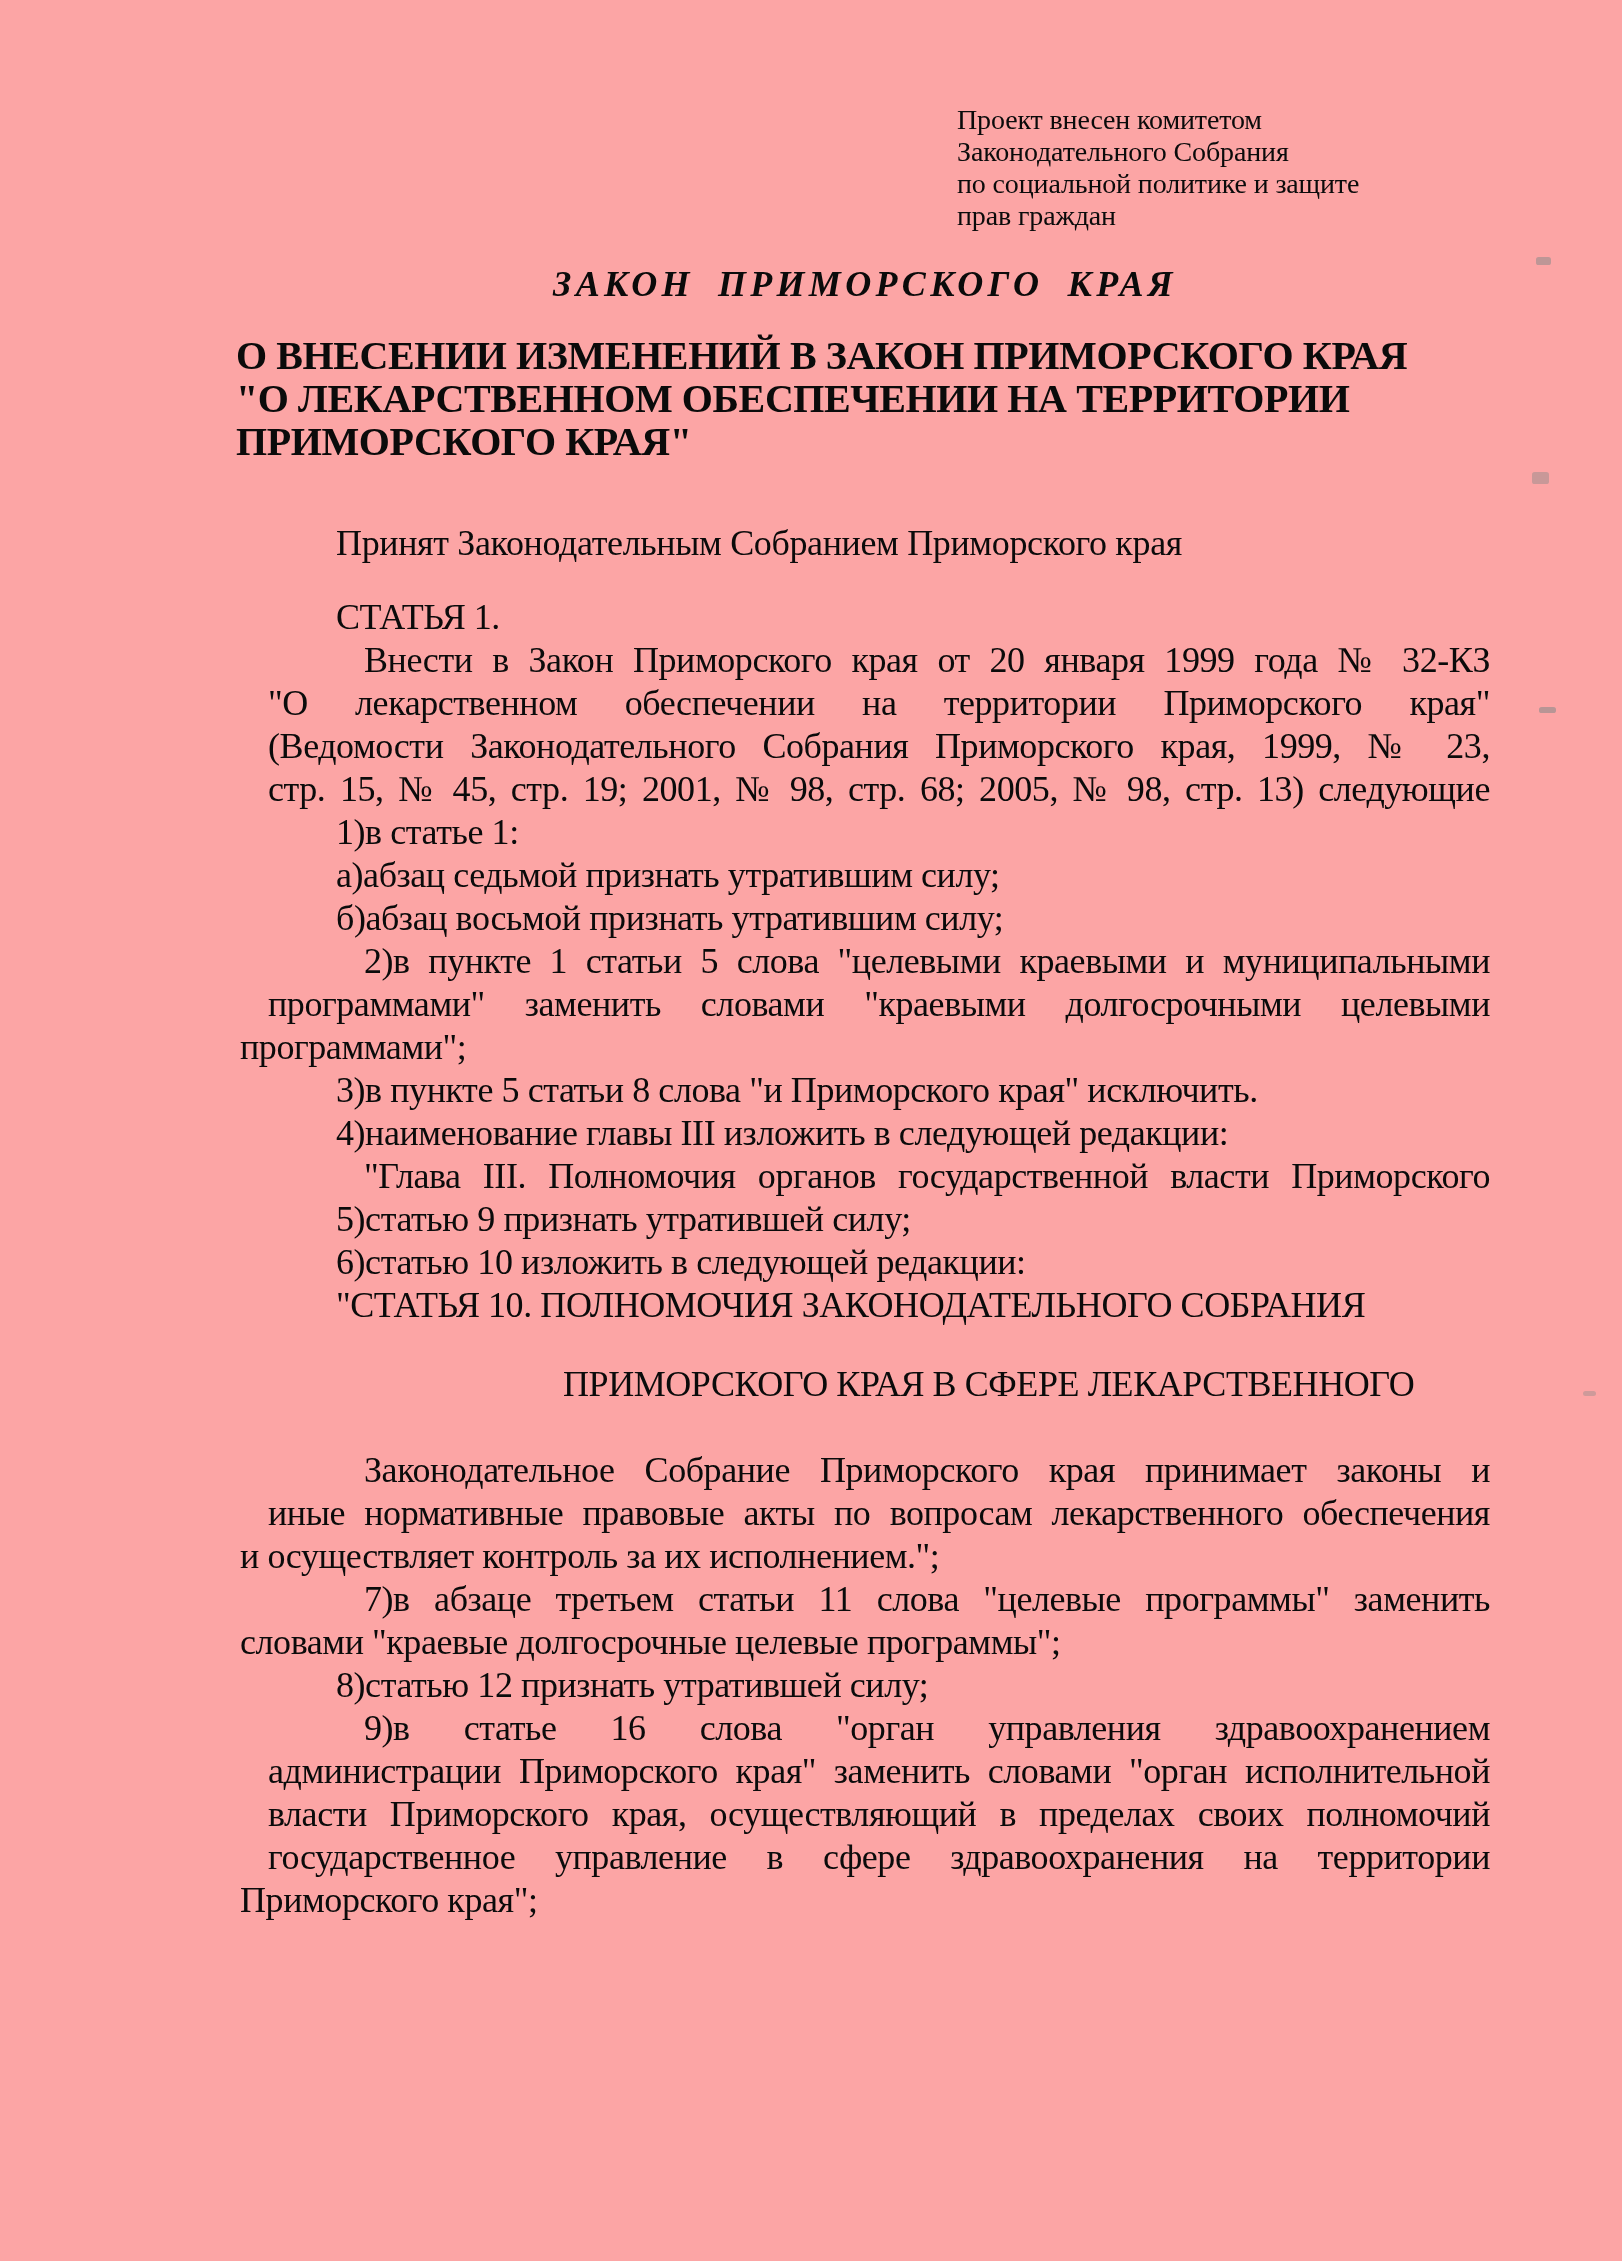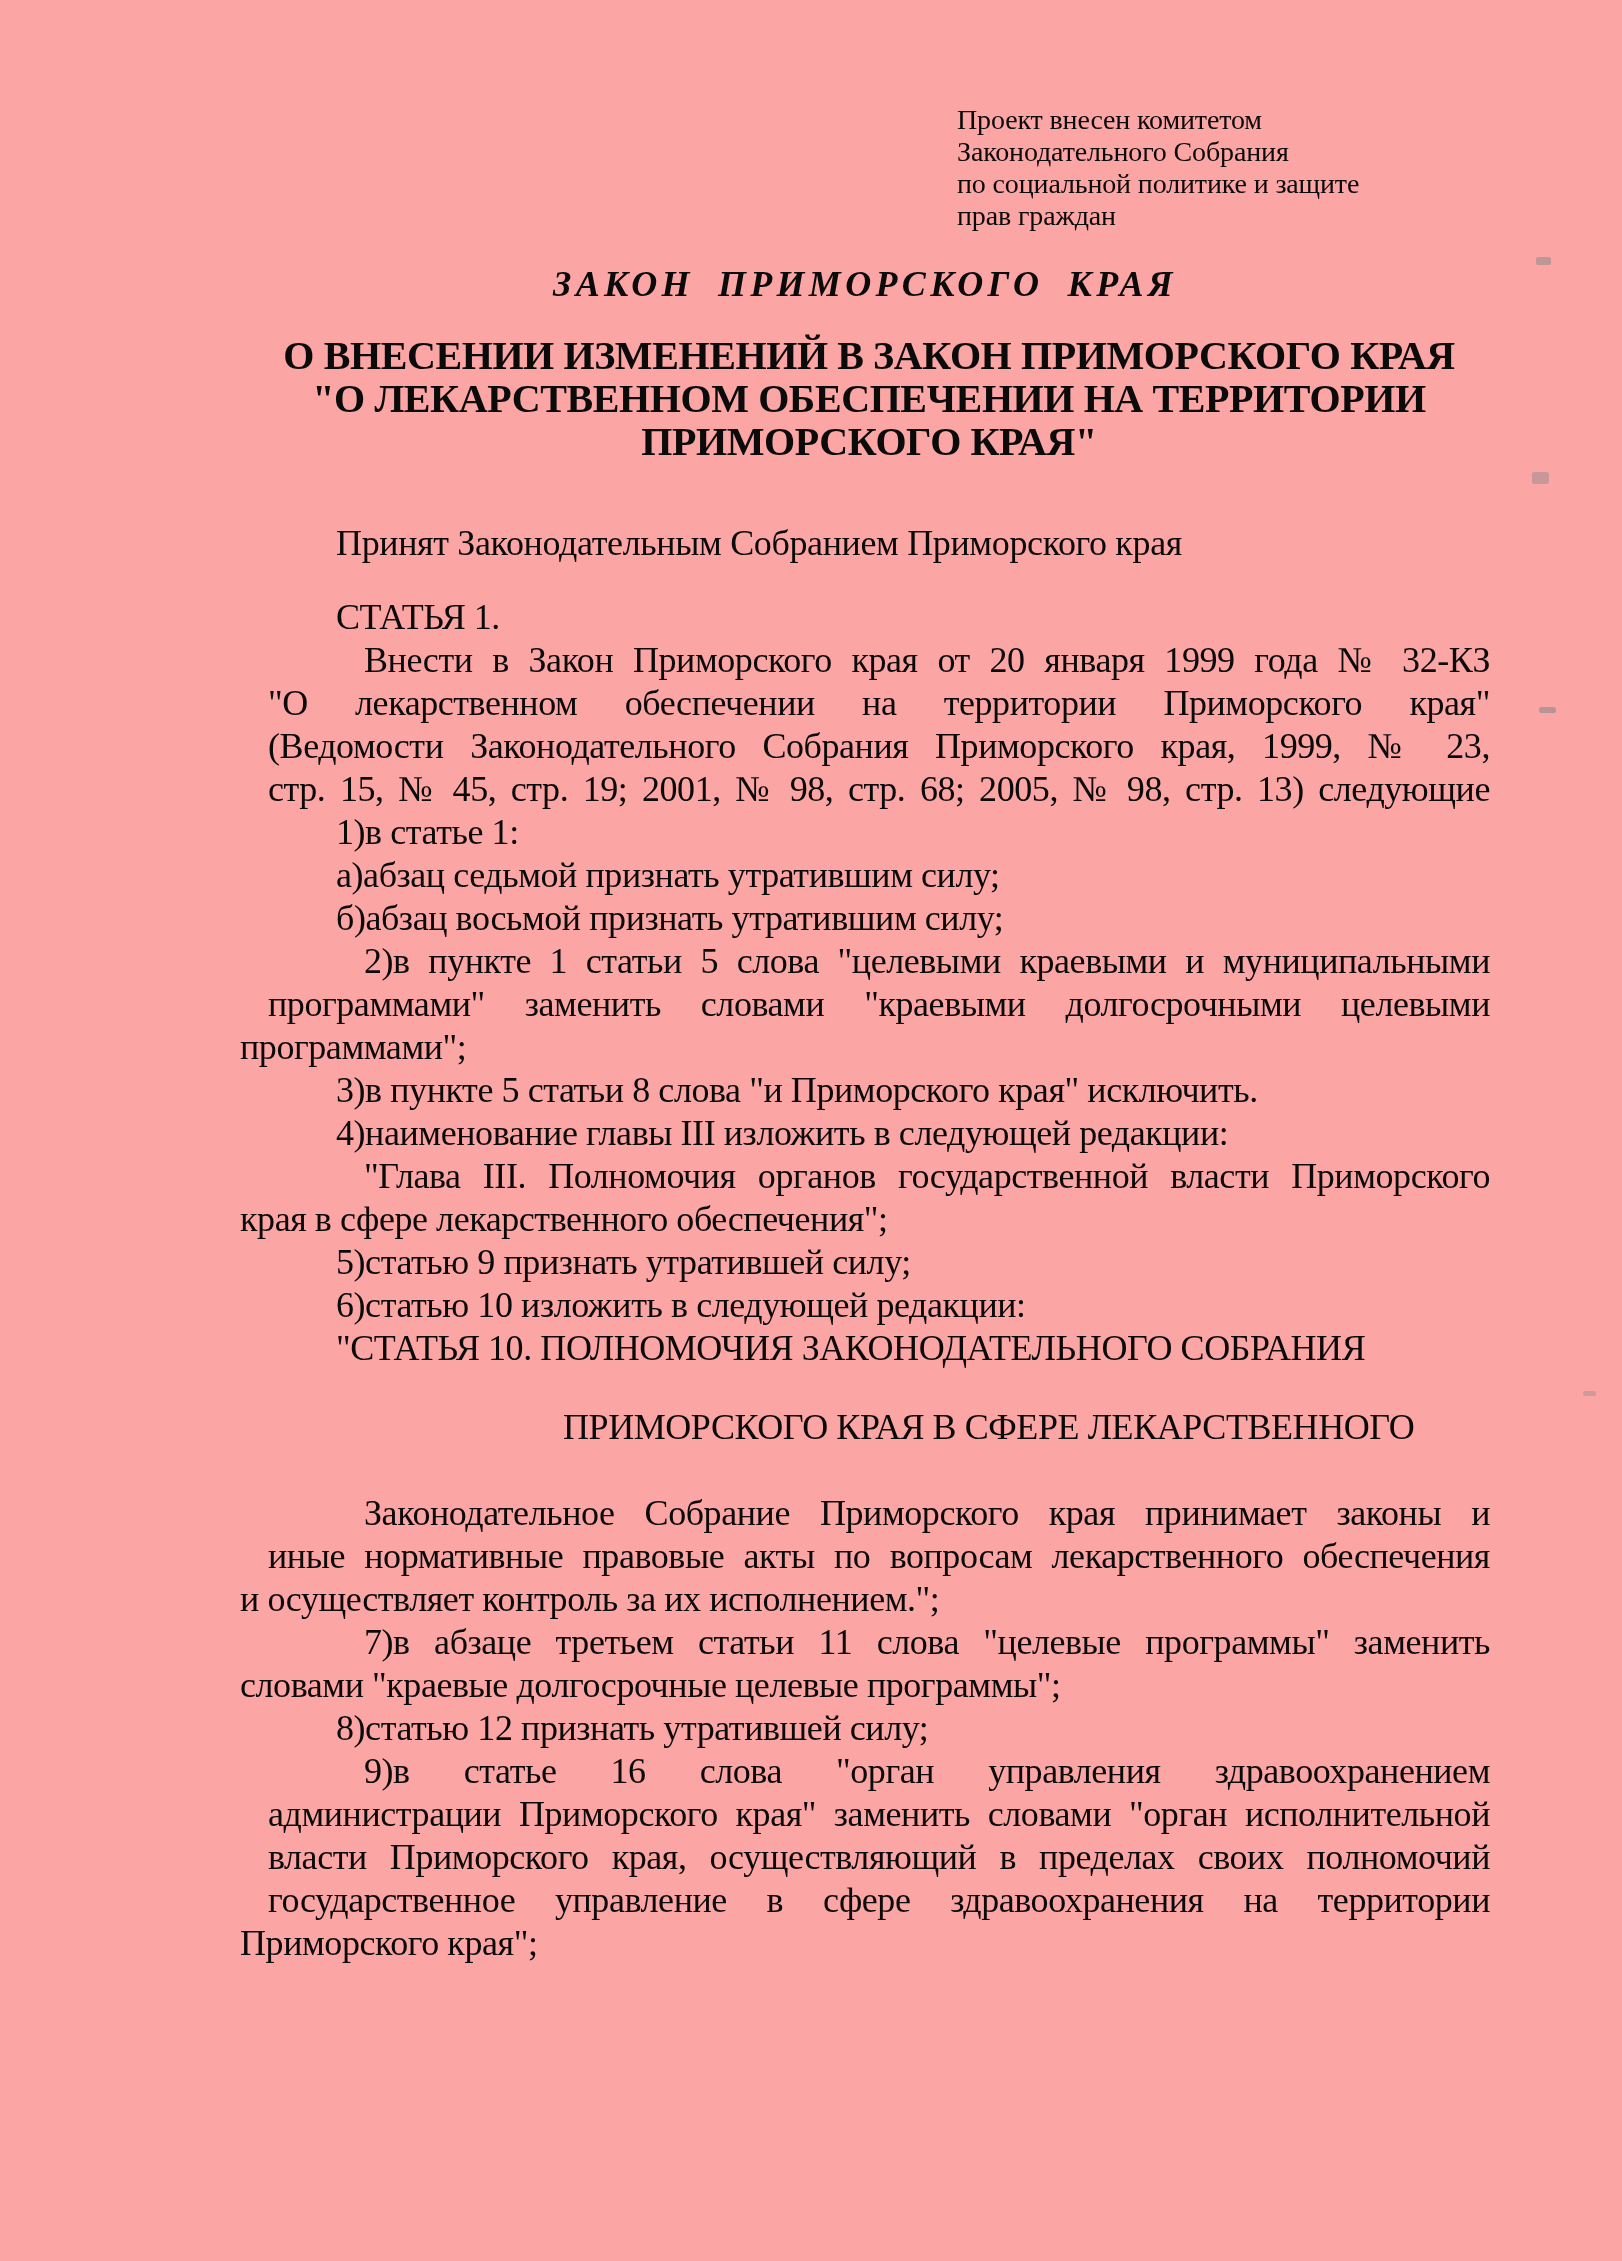--- a/index.html
+++ b/index.html
@@ -36,24 +36,24 @@
     font-weight: 700;
     letter-spacing: 0.12em;
     word-spacing: 0.30em;
     white-space: nowrap;
     font-style: italic;
   }
 
   
   .law-subtitle {
     position: absolute;
-    left: 244px;
+    left: 236px;
     top: 334px;
     width: 1250px;
-    text-align: center;
+    text-align: left;
     font-size: 40px;
     font-weight: 700;
     line-height: 43px;
     letter-spacing: -0.01em;
   }
 
   
   .adoption {
     position: absolute;
     left: 240px;
@@ -124,21 +124,20 @@
     <div class="ln jst">стр. 15, № 45, стр. 19; 2001, № 98, стр. 68; 2005, № 98, стр. 13) следующие</div>
     <div class="ln ind">1)в статье 1:</div>
     <div class="ln ind">а)абзац седьмой признать утратившим силу;</div>
     <div class="ln ind">б)абзац восьмой признать утратившим силу;</div>
     <div class="ln ind jst">2)в пункте 1 статьи 5 слова "целевыми краевыми и муниципальными</div>
     <div class="ln jst">программами" заменить словами "краевыми долгосрочными целевыми</div>
     <div class="ln">программами";</div>
     <div class="ln ind">3)в пункте 5 статьи 8 слова "и Приморского края" исключить.</div>
     <div class="ln ind">4)наименование главы III изложить в следующей редакции:</div>
     <div class="ln ind jst">"Глава III. Полномочия органов государственной власти Приморского</div>
-    <div class="ln">края в сфере лекарственного обеспечения";</div>
     <div class="ln ind">5)статью 9 признать утратившей силу;</div>
     <div class="ln ind">6)статью 10 изложить в следующей редакции:</div>
     <div class="ln ind">"СТАТЬЯ 10. ПОЛНОМОЧИЯ ЗАКОНОДАТЕЛЬНОГО СОБРАНИЯ</div>
     <div class="ln hang">ПРИМОРСКОГО КРАЯ В СФЕРЕ ЛЕКАРСТВЕННОГО</div>
     <div class="ln spacer"></div>
     <div class="ln ind jst">Законодательное Собрание Приморского края принимает законы и</div>
     <div class="ln jst">иные нормативные правовые акты по вопросам лекарственного обеспечения</div>
     <div class="ln">и осуществляет контроль за их исполнением.";</div>
     <div class="ln ind jst">7)в абзаце третьем статьи 11 слова "целевые программы" заменить</div>
     <div class="ln">словами "краевые долгосрочные целевые программы";</div>

